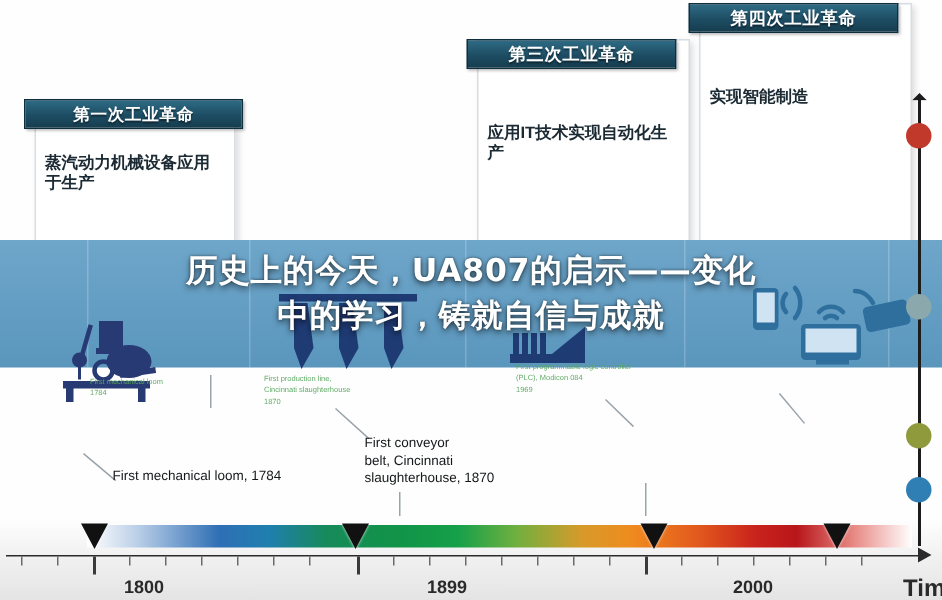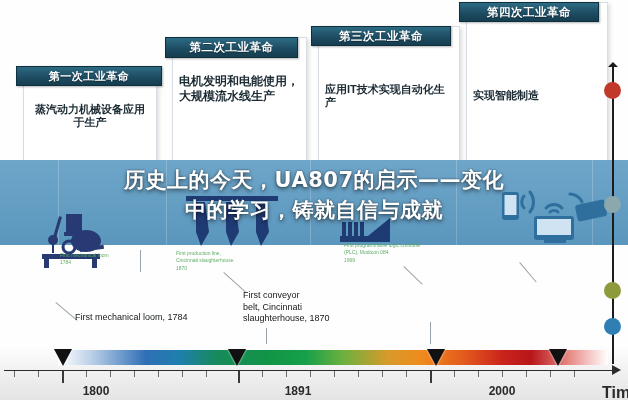--- a/index.html
+++ b/index.html
@@ -24,33 +24,33 @@
      display:flex;align-items:center;justify-content:center;
      text-shadow:0 1px 1px rgba(0,0,0,.45);
   }
   .card-body{
      position:absolute;left:6px;right:6px;
      color:#1b2a33;font-weight:bold;line-height:1.22;
   }
 
   #card1{left:23px;top:66px;width:132px;height:140px;}
   #card1 .card-head{width:146px;height:20px;font-size:11px;}
-  #card1 .card-body{top:36px;font-size:11px;text-align:center;}
+  #card1 .card-body{top:36px;font-size:11px;}
 
   #card2{left:172px;top:37px;width:133px;height:168px;}
   #card2 .card-head{width:133px;height:21px;font-size:11.5px;}
   #card2 .card-body{top:36px;font-size:12px;}
 
   #card3{left:318px;top:26px;width:140px;height:180px;}
   #card3 .card-head{width:140px;height:20px;font-size:11.5px;}
   #card3 .card-body{top:56px;font-size:11px;}
 
   #card4{left:466px;top:2px;width:140px;height:204px;}
   #card4 .card-head{width:140px;height:20px;font-size:11.5px;}
-  #card4 .card-body{top:86px;font-size:11px;}
+  #card4 .card-body{top:56px;font-size:11px;}
 
   
   #photoband{position:absolute;left:0;top:160px;width:628px;height:85px;
      background:#5e9cc4;}
   #photoband:after{content:"";position:absolute;inset:0;
      background:linear-gradient(180deg,rgba(255,255,255,.10),rgba(0,0,0,.04));}
   .bandcol{position:absolute;top:0;bottom:0;width:1px;background:rgba(255,255,255,.22);}
 
   
   .picto{position:absolute;}
@@ -116,24 +116,20 @@
 </head>
 <body>
 
 <div id="stage">
 
   <div class="card" id="card1">
     <div class="card-head">第一次工业革命</div>
     <div class="card-body">蒸汽动力机械设备应用于生产</div>
   </div>
 
-  <div class="card" id="card2">
-    <div class="card-head">第二次工业革命</div>
-    <div class="card-body">电机发明和电能使用，大规模流水线生产</div>
-  </div>
 
   <div class="card" id="card3">
     <div class="card-head">第三次工业革命</div>
     <div class="card-body">应用IT技术实现自动化生产</div>
   </div>
 
   <div class="card" id="card4">
     <div class="card-head">第四次工业革命</div>
     <div class="card-body">实现智能制造</div>
   </div>
@@ -254,21 +250,21 @@
     <div class="tick" style="left:406px"></div>
     <div class="tickmaj" style="left:430px"></div>
     <div class="tick" style="left:454px"></div>
     <div class="tick" style="left:478px"></div>
     <div class="tick" style="left:502px"></div>
     <div class="tick" style="left:526px"></div>
     <div class="tick" style="left:550px"></div>
     <div class="tick" style="left:574px"></div>
 
     <div class="yr" style="left:96px">1800</div>
-    <div class="yr" style="left:298px">1891</div>
+    <div class="yr" style="left:298px">1899</div>
     <div class="yr" style="left:502px">2000</div>
     <div id="timelbl">Time</div>
 
     <div class="marker" style="left:54px"></div>
     <div class="marker" style="left:228px"></div>
     <div class="marker" style="left:427px"></div>
     <div class="marker" style="left:549px"></div>
   </div>
 
   <div id="railcap"></div>

